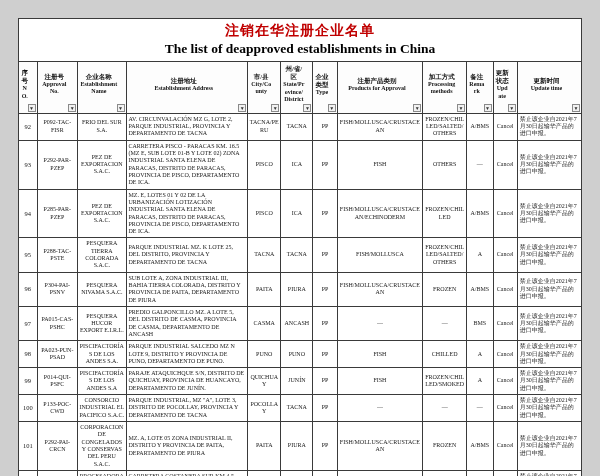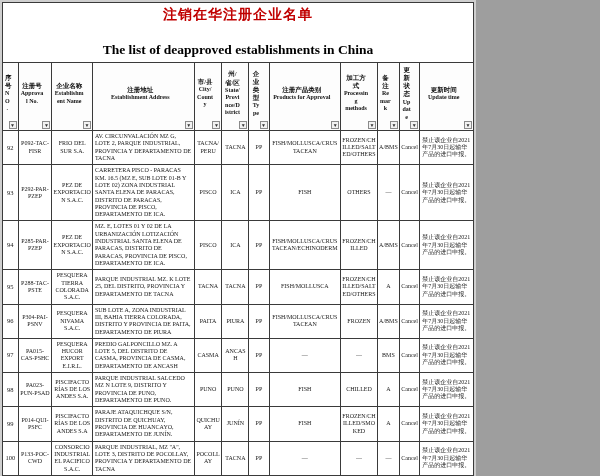--- a/index.html
+++ b/index.html
@@ -1,39 +1,39 @@
 <!DOCTYPE html>
 <html><head>
 <meta charset="utf-8">
 <style>
   * { margin: 0; padding: 0; box-sizing: border-box; }
   html, body { background: #9e9e9e; }
   body { font-family: "Liberation Serif", "DejaVu Serif", serif; }
   .screen {
-    width: 476px; height: 476px;
+    width: 600px; height: 476px;
     background: #cfcfcf;
-    padding: 2px;
+    padding: 18px;
     overflow: hidden;
   }
   .page { background: #ffffff; width: 100%; height: 100%; }
   table.list-table {
     width: 100%;
     border-collapse: collapse;
     table-layout: fixed;
     background: #fff;
   }
   table.list-table th, table.list-table td {
     border: 1px solid #3a3a3a;
     vertical-align: middle;
     overflow: hidden;
     word-wrap: break-word;
   }
   .title-cell { padding: 3px 2px 4px 2px; text-align: center; border: 1px solid #000; }
   .title-zh { color: #c00000; font-size: 14px; font-weight: bold; letter-spacing: 1px; }
-  .title-en { color: #000; font-size: 13.5px; font-weight: bold; margin-top: 18px; }
+  .title-en { color: #000; font-size: 13.5px; font-weight: bold; margin-top: 1px; }
   tr.header-row th {
     position: relative;
     font-size: 6px; font-weight: bold; color: #111;
     text-align: center;
     padding: 3px 8px 9px 2px;
     line-height: 1.25;
     background: #fdfdfd;
     height: 38px;
   }
   .h-zh { display: block; font-size: 6.5px; }

